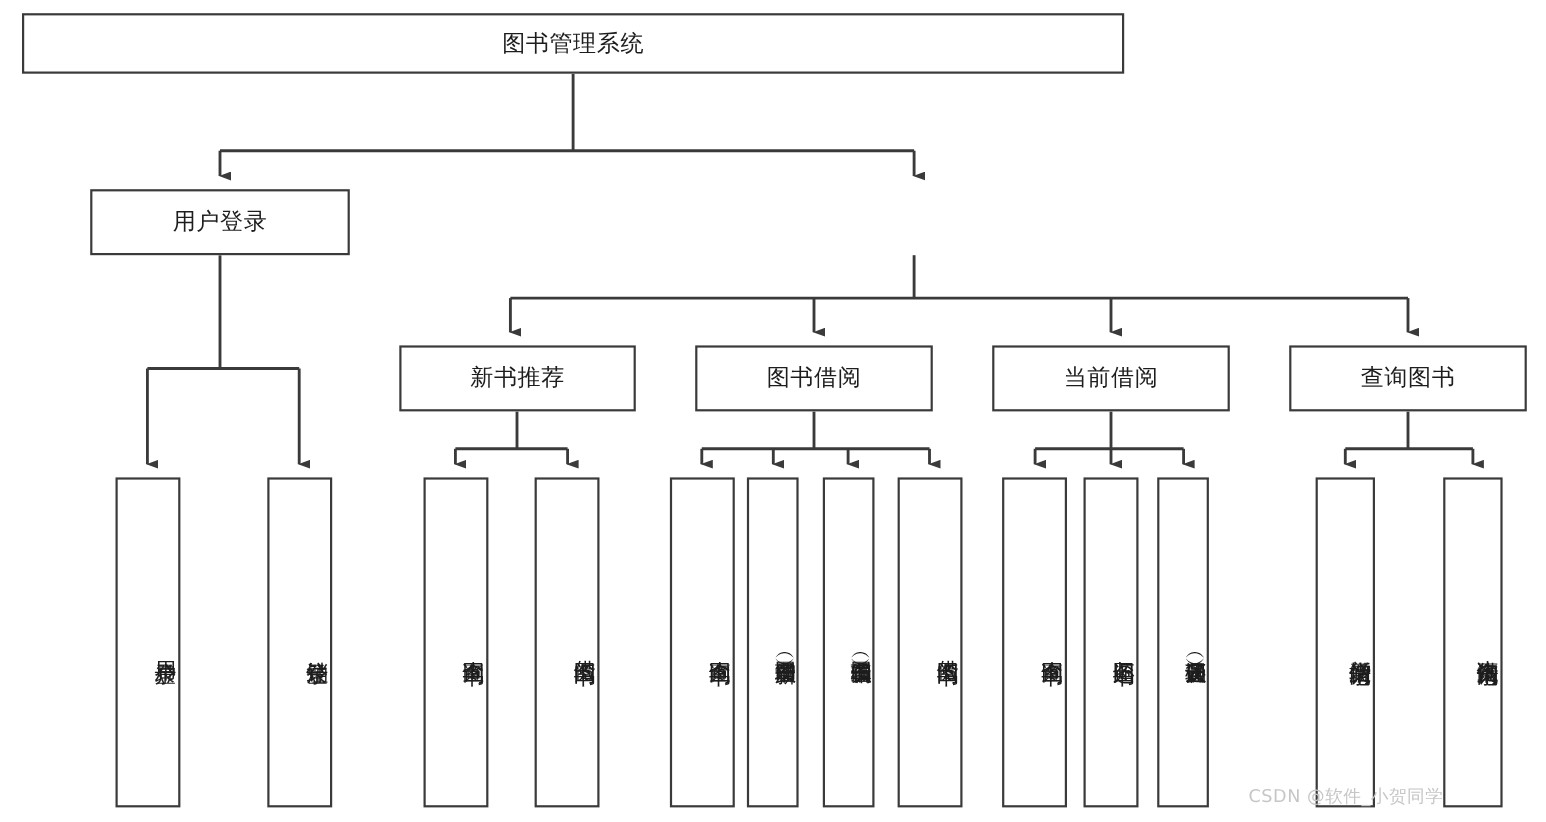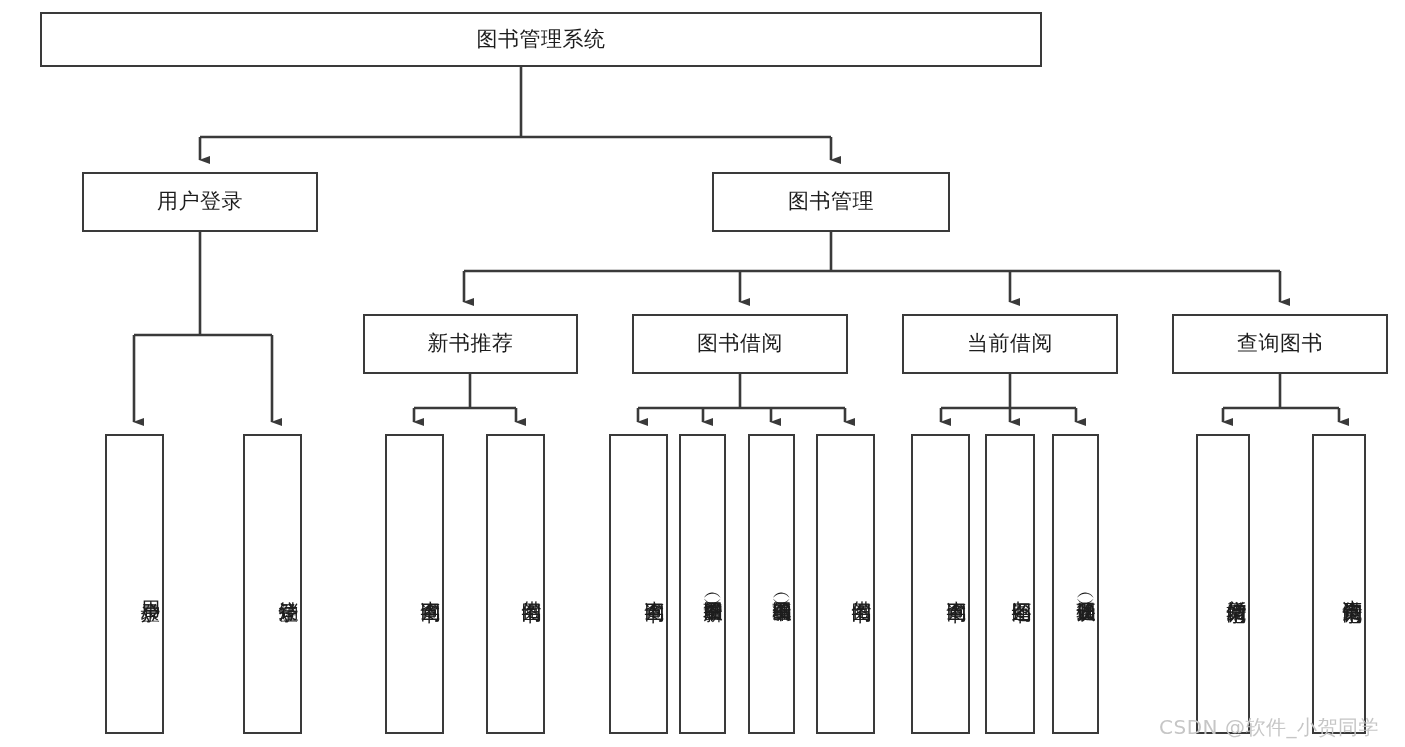--- a/index.html
+++ b/index.html
@@ -53,27 +53,26 @@
     white-space: nowrap;
   }
   .node-v.narrow {
     font-size: 19px;
     letter-spacing: 0px;
   }
   #watermark {
     position: absolute;
     left: 1135px;
     top: 714px;
-    font-size: 20px;
+    font-size: 16px;
     color: #c6c6c6;
     letter-spacing: 0.5px;
     white-space: nowrap;
     z-index: 3;
     pointer-events: none;
-    margin-left: 24px;
   }
 </style>
 </head>
 <body>
 
 <div id="diagram-root">
 
   <svg id="edges-layer" viewBox="0 0 1405 747" width="1405" height="747" xmlns="http://www.w3.org/2000/svg">
     <defs>
       <marker id="arrowhead" markerWidth="9" markerHeight="11" refX="4" refY="10" orient="auto" markerUnits="userSpaceOnUse">
@@ -117,24 +116,23 @@
       <path d="M1010,408 L1010,422" marker-end="url(#arrowhead)"></path>
       <path d="M1076,408 L1076,422" marker-end="url(#arrowhead)"></path>
 
       <path d="M1280,374 L1280,408"></path>
       <path d="M1223,408 L1339,408"></path>
       <path d="M1223,408 L1223,422" marker-end="url(#arrowhead)"></path>
       <path d="M1339,408 L1339,422" marker-end="url(#arrowhead)"></path>
     </g>
   </svg>
 
-  <div class="node node-h" style="left: 20px; top: 12px; width: 1002px; height: 55px; margin-left: 20px;">图书管理系统</div>
+  <div class="node node-h" style="left: 20px; top: 12px; width: 1002px; height: 55px;">图书管理系统</div>
 
   <div class="node node-h" style="left: 82px; top: 172px; width: 236px; height: 60px;">用户登录</div>
-  <div class="node node-h" style="left: 712px; top: 172px; width: 238px; height: 60px;">图书管理</div>
 
   <div class="node node-h" style="left: 363px; top: 314px; width: 215px; height: 60px; text-align: center;">新书推荐</div>
   <div class="node node-h" style="left: 902px; top: 314px; width: 216px; height: 60px;">当前借阅</div>
   <div class="node node-h" style="left: 632px; top: 314px; width: 216px; height: 60px;">图书借阅</div>
   <div class="node node-h" style="left: 1172px; top: 314px; width: 216px; height: 60px;">查询图书</div>
 
   <div class="node node-v" style="left: 105px; top: 434px; width: 59px; height: 300px;">用户登录</div>
   <div class="node node-v" style="left: 243px; top: 434px; width: 59px; height: 300px;">注销登录</div>
   <div class="node node-v" style="left: 385px; top: 434px; width: 59px; height: 300px;">查询图书</div>
   <div class="node node-v" style="left: 486px; top: 434px; width: 59px; height: 300px;">借阅图书</div>

